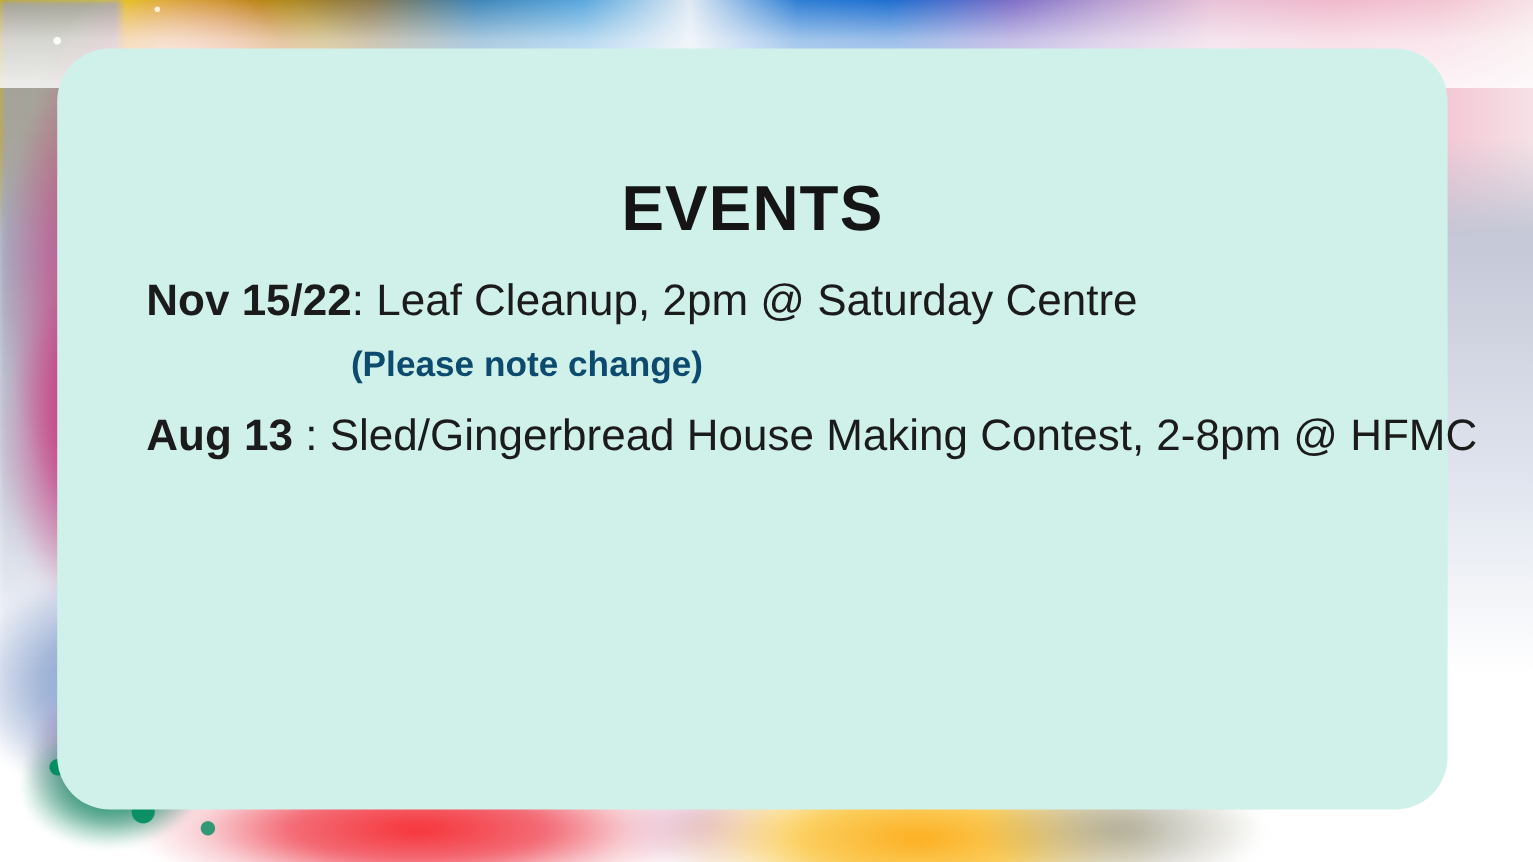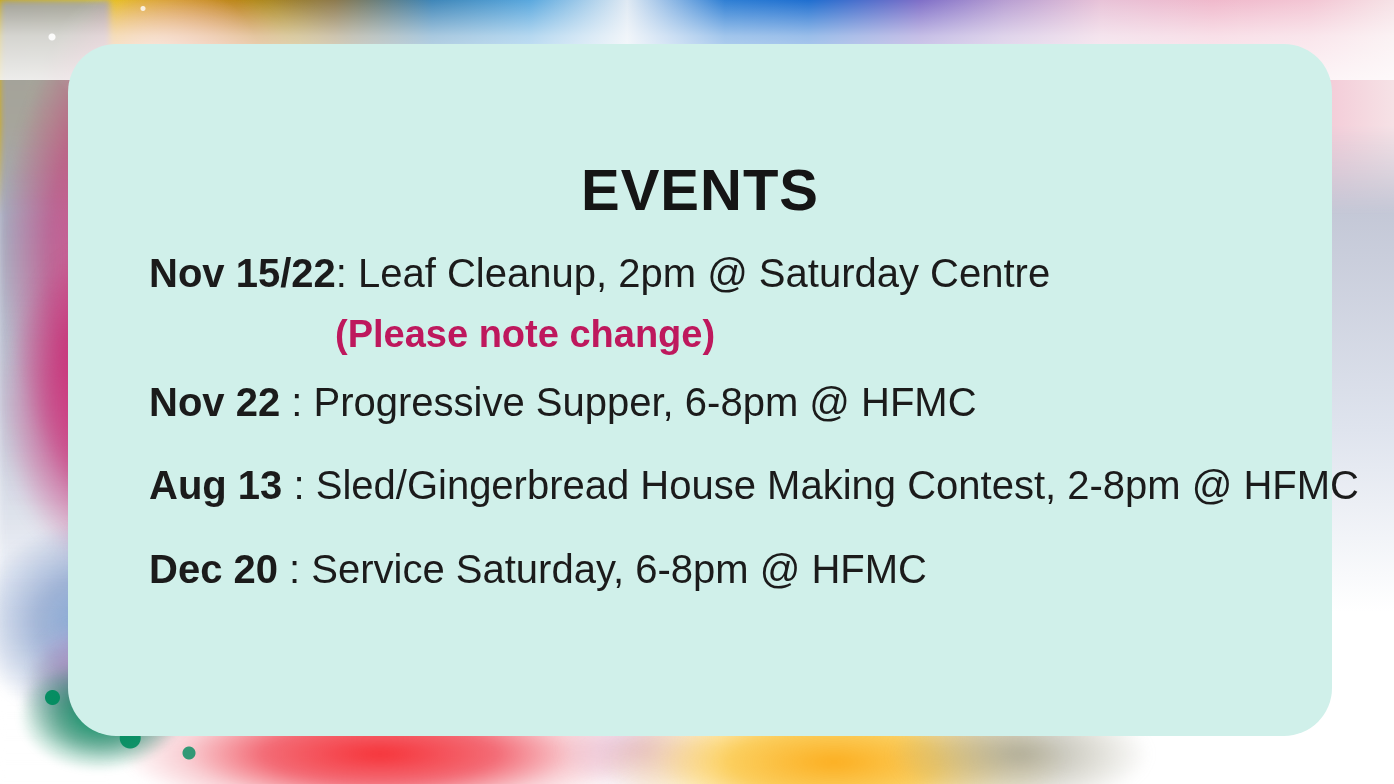--- a/index.html
+++ b/index.html
@@ -176,21 +176,21 @@
 
   
   .bg-bottom-white {
     left: 0; bottom: 0; width: 1394px; height: 80px;
     background: linear-gradient(180deg, rgba(255,255,255,0) 0%, rgba(255,255,255,.55) 45%, rgba(255,255,255,.8) 100%);
   }
 
   
   #card {
     position: absolute;
-    left: 68px;
+    left: 52px;
     top: 44px;
     width: 1264px;
     height: 692px;
     background: #d0f0ea;
     border-radius: 48px;
     padding: 0;
   }
 
   #events-title {
     text-align: center;
@@ -220,22 +220,22 @@
     font-weight: 700;
     text-align: right;
   }
   .event-sep,
   .event-desc {
     font-weight: 400;
   }
 
   .event-note {
     font-weight: 700;
-    font-size: 38px;
-    color: #be185d;
+    font-size: 32px;
+    color: #0c4a6e;
     margin-top: 14px;
     margin-bottom: 0;
     padding-left: 186px;
     white-space: nowrap;
   }
 
   .row-tight { margin-bottom: 18px; }
 </style>
 </head>
 <body>
@@ -266,27 +266,21 @@
 
     <div id="events-list">
 
       <div class="event-row row-tight">
         <span class="event-date">Nov 15/22</span><span class="event-sep">:</span><span class="event-desc"> Leaf Cleanup, 2pm @ Saturday Centre</span>
       </div>
       <div class="event-note">(Please note change)</div>
 
       <div style="height:26px"></div>
 
-      <div class="event-row">
-        <span class="event-date">Nov 22</span><span class="event-sep"> :</span><span class="event-desc"> Progressive Supper, 6-8pm @ HFMC</span>
-      </div>
 
       <div class="event-row">
         <span class="event-date">Aug 13</span><span class="event-sep"> :</span><span class="event-desc"> Sled/Gingerbread House Making Contest, 2-8pm @ HFMC</span>
       </div>
 
-      <div class="event-row">
-        <span class="event-date">Dec 20</span><span class="event-sep"> :</span><span class="event-desc"> Service Saturday, 6-8pm @ HFMC</span>
-      </div>
 
     </div>
   </div>
 </div>
 
 </body></html>

